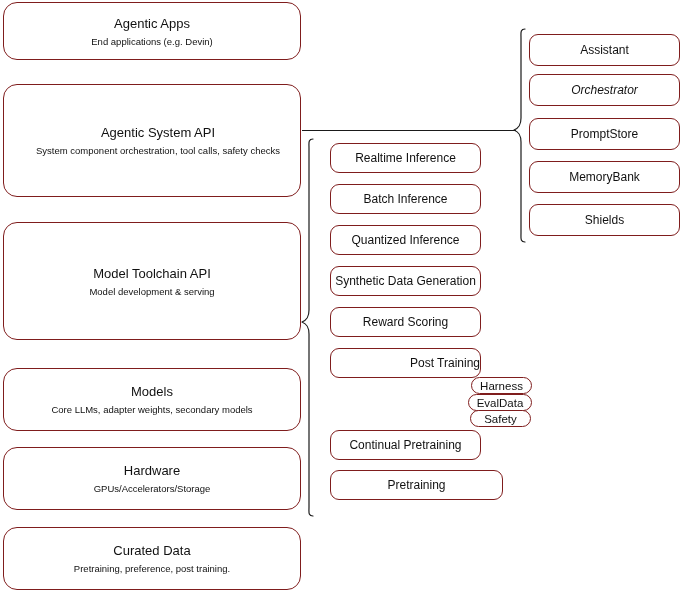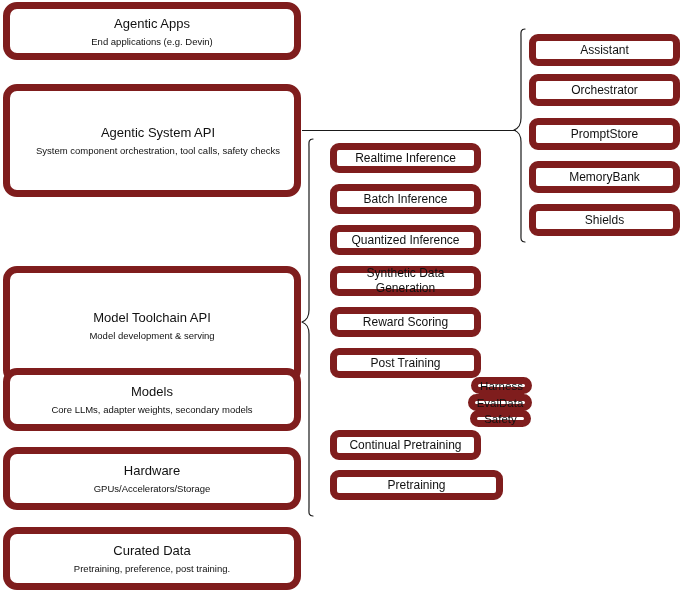--- a/index.html
+++ b/index.html
@@ -15,21 +15,21 @@
   #canvas {
     position: relative;
     width: 682px;
     height: 591px;
     background: #ffffff;
     overflow: hidden;
   }
   .node {
     position: absolute;
     box-sizing: border-box;
-    border: 7px solid #7f1d1d;
+    border: 1px solid #7f1d1d;
     background: #ffffff;
     display: flex;
     flex-direction: column;
     align-items: center;
     justify-content: center;
     text-align: center;
   }
   
   .layer {
     border-radius: 14px;
@@ -88,21 +88,21 @@
   <div class="node layer" style="left:3px; top:2px; width:298px; height:58px;">
     <div class="title">Agentic Apps</div>
     <div class="subtitle">End applications (e.g. Devin)</div>
   </div>
 
   <div class="node layer" style="left:3px; top:84px; width:298px; height:113px;padding-left:12px;">
     <div class="title">Agentic System API</div>
     <div class="subtitle">System component orchestration, tool calls, safety checks</div>
   </div>
 
-  <div class="node layer" style="left:3px; top:222px; width:298px; height:118px;margin-top:44px;">
+  <div class="node layer" style="left:3px; top:222px; width:298px; height:118px;">
     <div class="title">Model Toolchain API</div>
     <div class="subtitle">Model development &amp; serving</div>
   </div>
 
   <div class="node layer" style="left:3px; top:368px; width:298px; height:63px;">
     <div class="title">Models</div>
     <div class="subtitle">Core LLMs, adapter weights, secondary models</div>
   </div>
 
   <div class="node layer" style="left:3px; top:447px; width:298px; height:63px;">
@@ -137,21 +137,21 @@
   </div>
   <div class="node chip" style="left:330px; top:225px; width:151px; height:30px;">
     <span>Quantized Inference</span>
   </div>
   <div class="node chip" style="left:330px; top:266px; width:151px; height:30px;">
     <span>Synthetic Data Generation</span>
   </div>
   <div class="node chip" style="left:330px; top:307px; width:151px; height:30px;">
     <span>Reward Scoring</span>
   </div>
-  <div class="node chip" style="left:330px; top:348px; width:151px; height:30px;">
+  <div class="node chip" style="left:330px; top:348px; width:151px; height:30px;align-items:flex-end;">
     <span>Post Training</span>
   </div>
   <div class="node chip" style="left:330px; top:430px; width:151px; height:30px;">
     <span>Continual Pretraining</span>
   </div>
   <div class="node chip" style="left:330px; top:470px; width:173px; height:30px;">
     <span>Pretraining</span>
   </div>
 
   <div class="node pill" style="left:471px; top:377px; width:61px; height:17px;">
@@ -172,21 +172,21 @@
                C9,97 7,100 2,102
                C7,104 9,107 9,114
                L9,205
                C9,210 8,214 13,214"></path>
     </svg>
   </div>
 
   <div class="node chip" style="left:529px; top:34px; width:151px; height:32px;">
     <span>Assistant</span>
   </div>
-  <div class="node chip" style="left:529px; top:74px; width:151px; height:32px;">
+  <div class="node chip" style="left:529px; top:74px; width:151px; height:32px;font-style:italic;">
     <span>Orchestrator</span>
   </div>
   <div class="node chip" style="left:529px; top:118px; width:151px; height:32px;">
     <span>PromptStore</span>
   </div>
   <div class="node chip" style="left:529px; top:161px; width:151px; height:32px;">
     <span>MemoryBank</span>
   </div>
   <div class="node chip" style="left:529px; top:204px; width:151px; height:32px;">
     <span>Shields</span>

